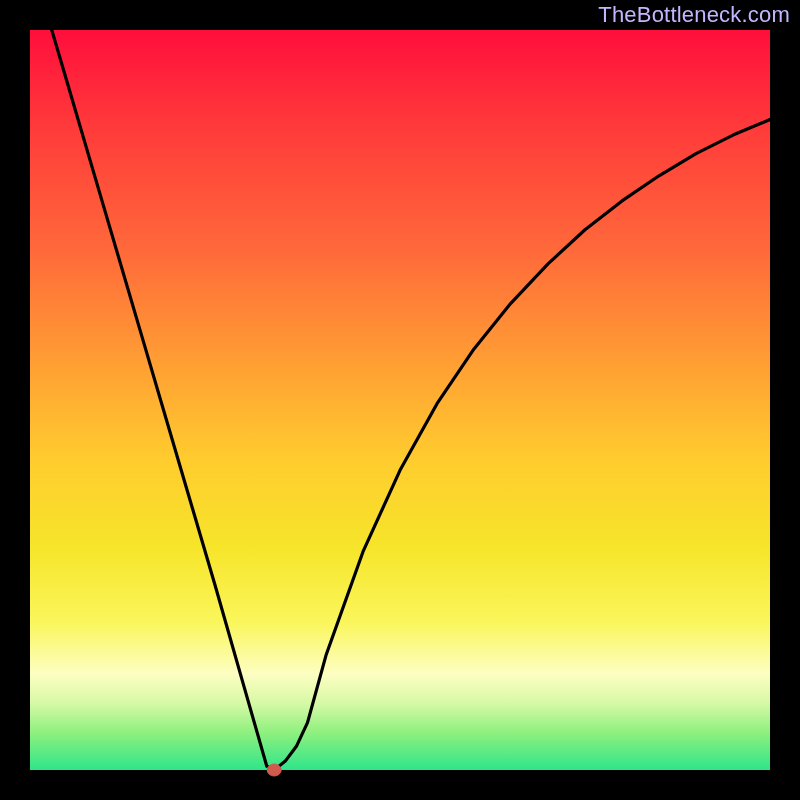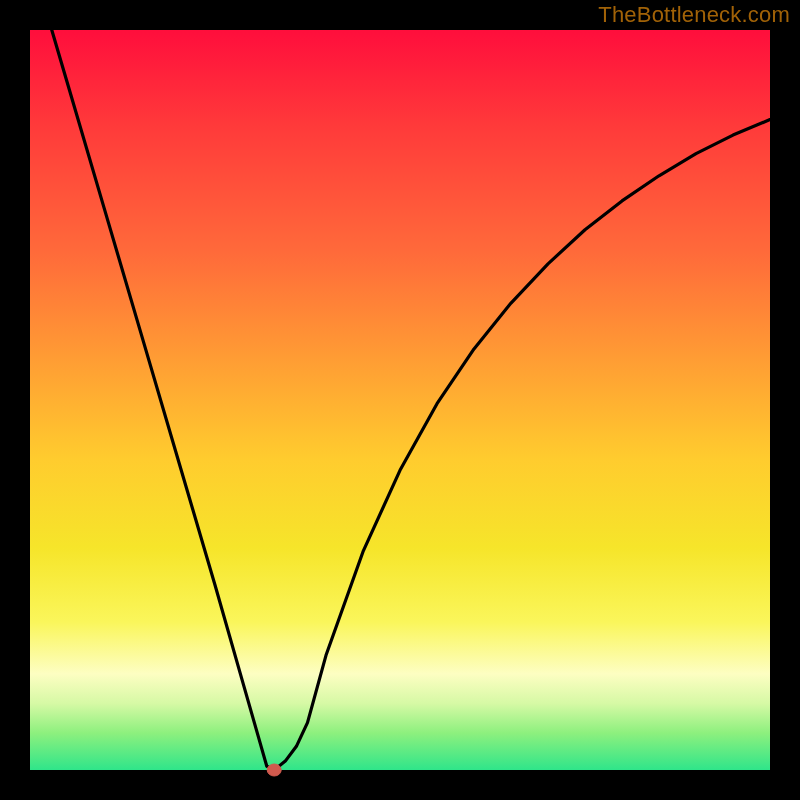--- a/index.html
+++ b/index.html
@@ -16,21 +16,21 @@
     height: 800px;
     background: #000;
   }
   .watermark {
     position: absolute;
     top: 2px;
     right: 10px;
     font-family: Arial, Helvetica, sans-serif;
     font-size: 22px;
     font-weight: 500;
-    color: #a16207;
+    color: #c4b5fd;
     letter-spacing: 0.2px;
   }
   .plot {
     position: absolute;
     left: 30px;
     top: 30px;
     width: 740px;
     height: 740px;
     background: linear-gradient(
       to bottom,

